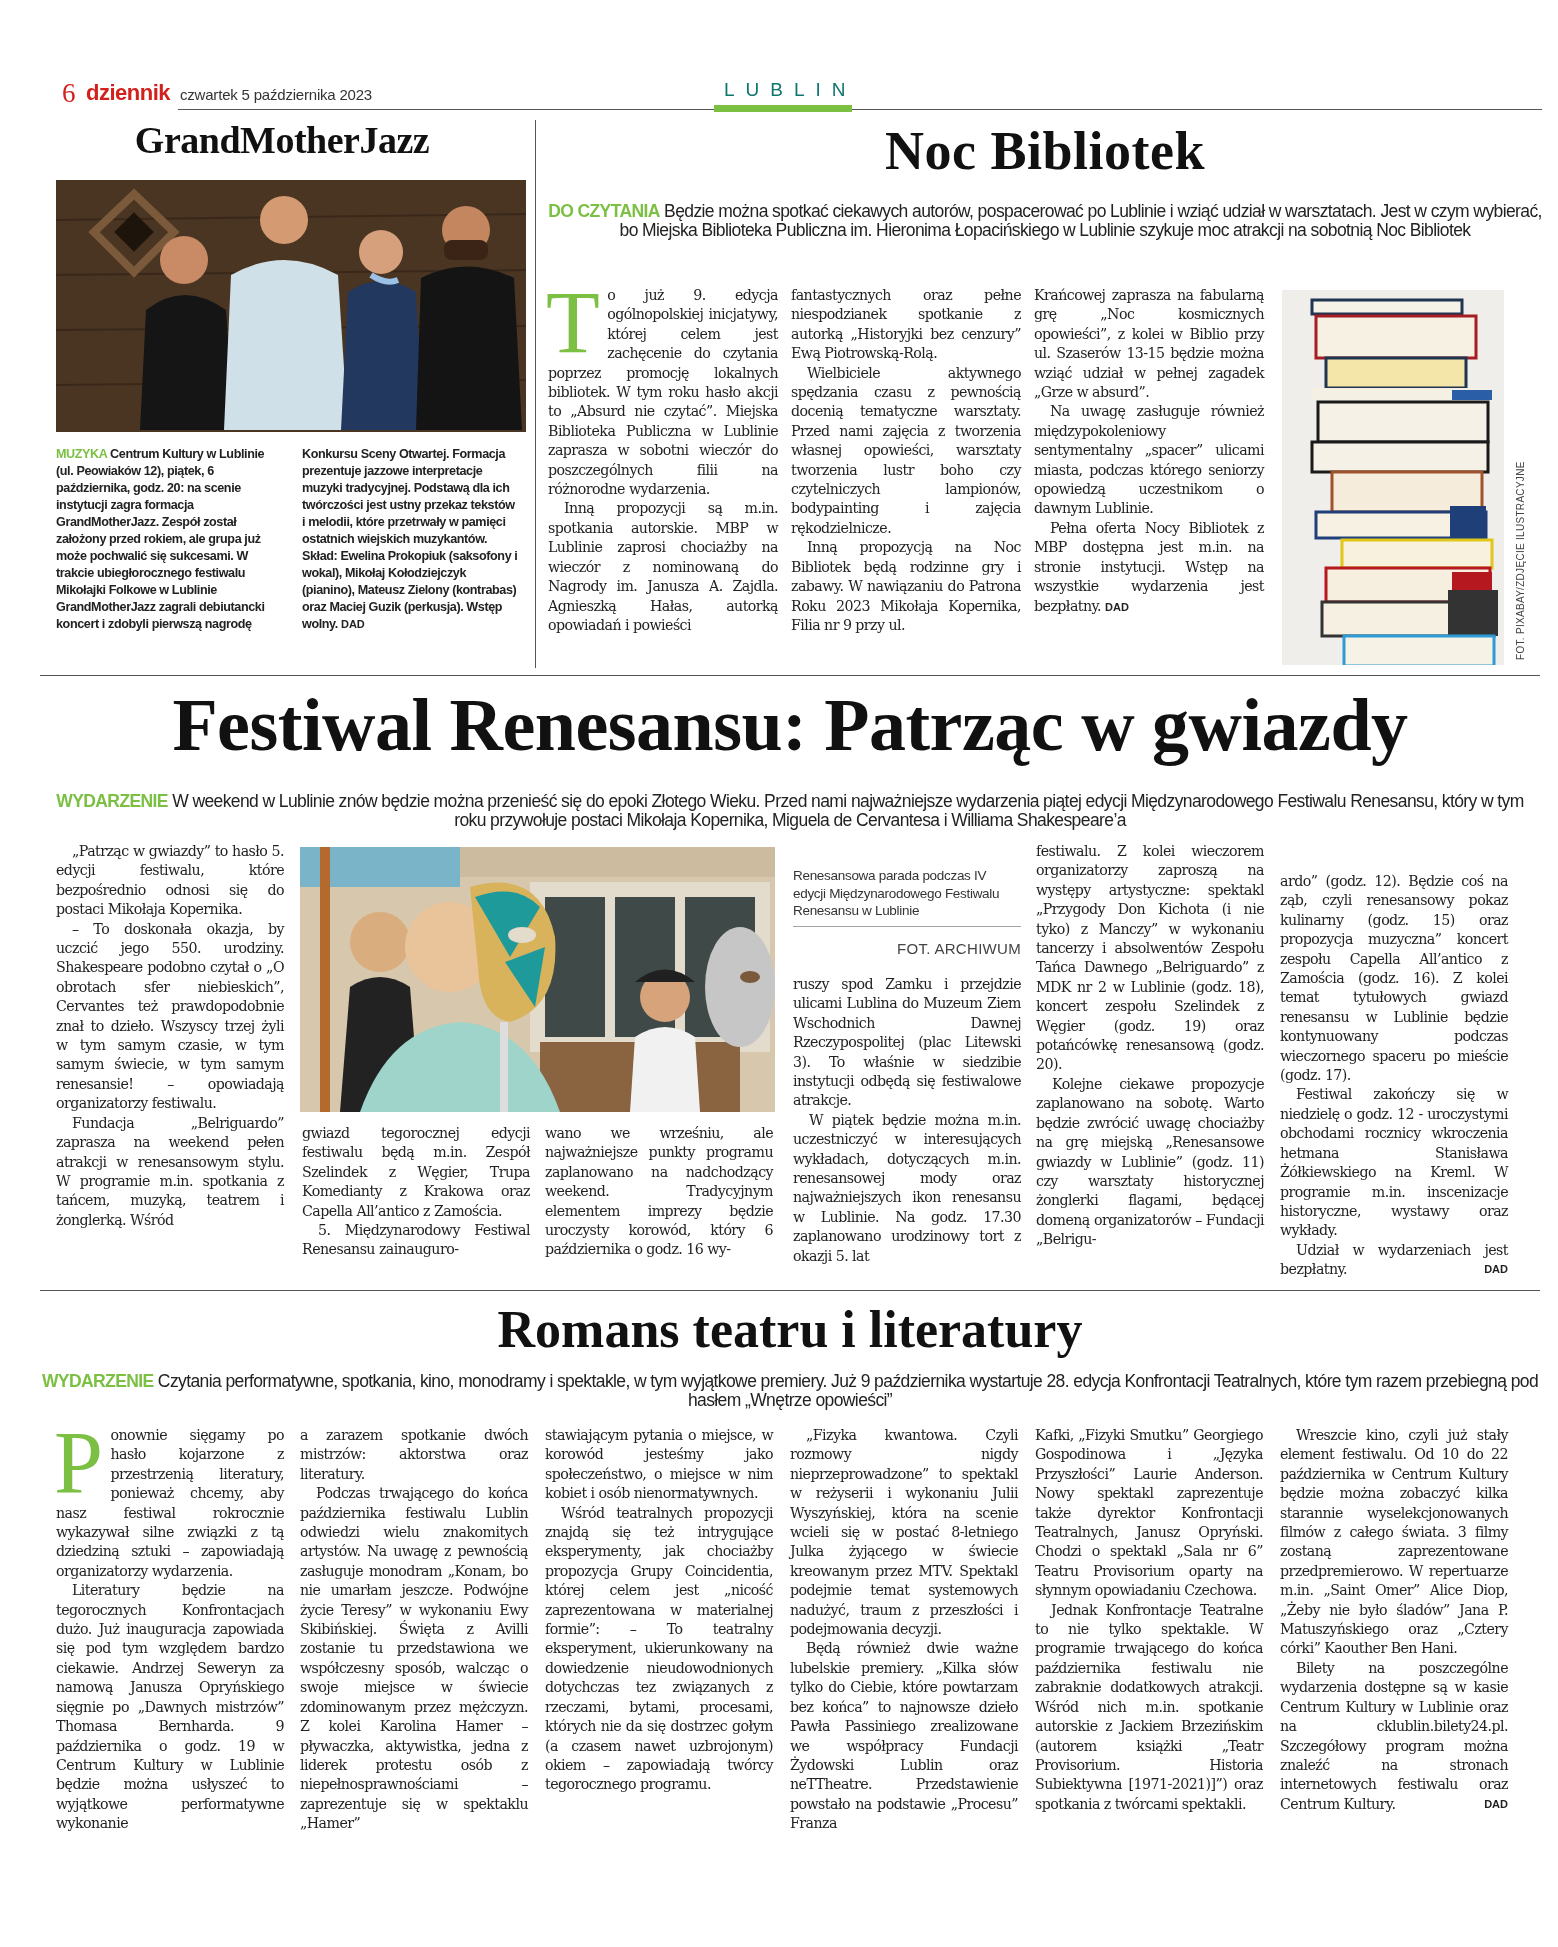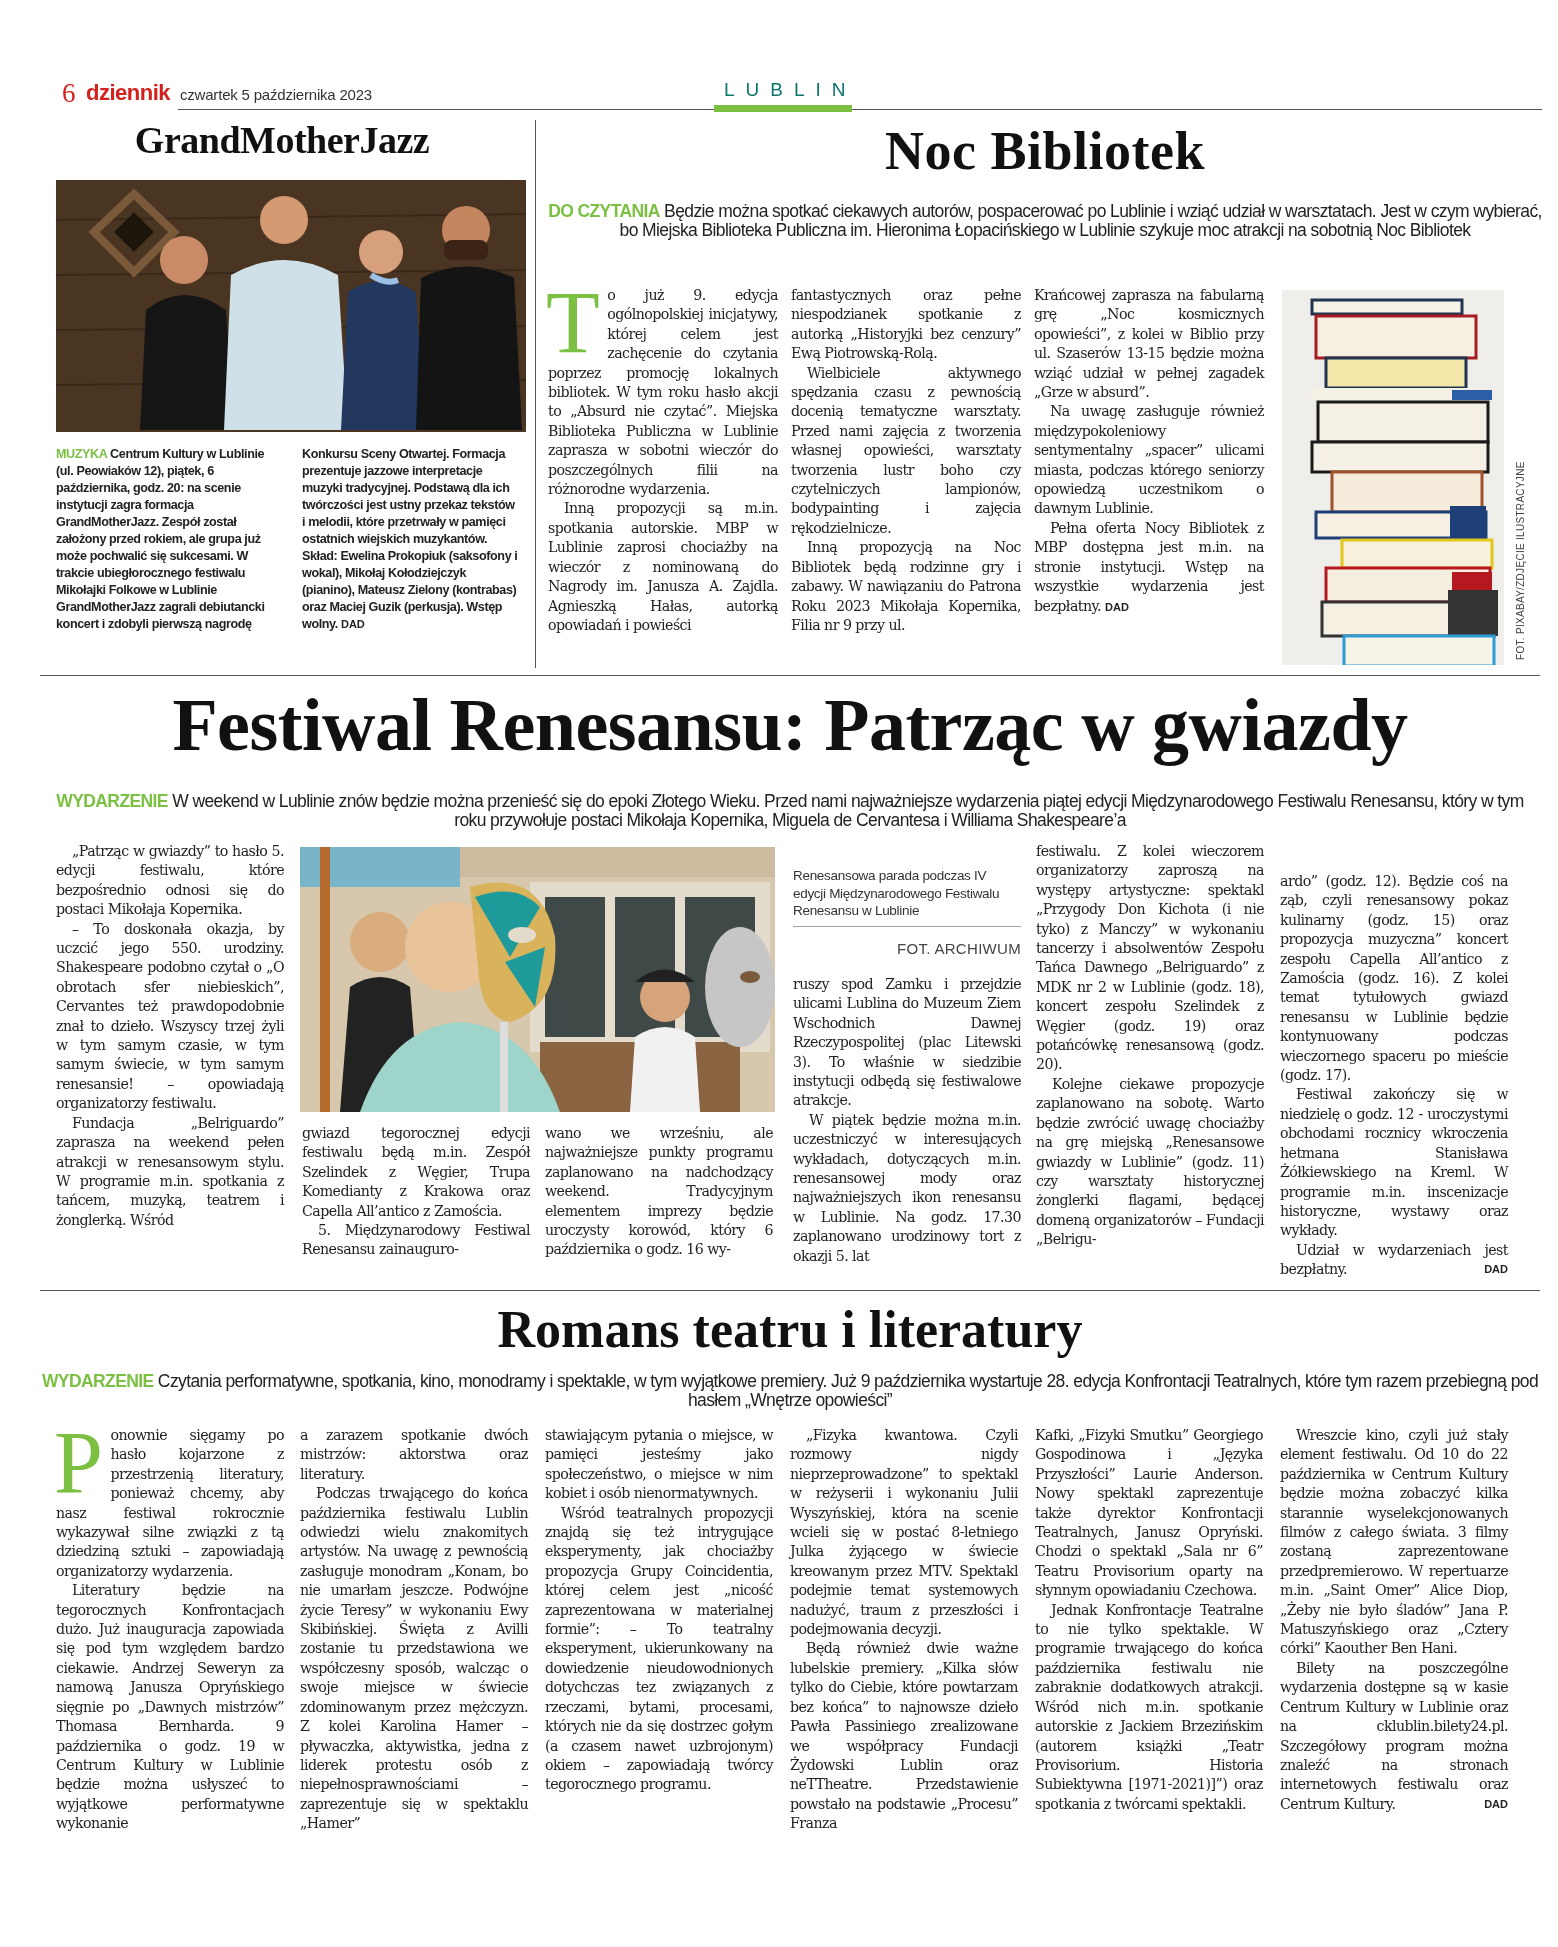--- a/index.html
+++ b/index.html
@@ -230,21 +230,21 @@
 
   <div class="rt-col serif-body" style="left:56px;">
     <p class="noindent"><span class="dropcap">P</span><span>onownie sięgamy po hasło kojarzone z przestrzenią literatury, ponieważ chcemy, aby nasz festiwal rokrocznie wykazywał silne związki z tą dziedziną sztuki – zapowiadają organizatorzy wydarzenia.</span></p>
     <p>Literatury będzie na tegorocznych Konfrontacjach dużo. Już inauguracja zapowiada się pod tym względem bardzo ciekawie. Andrzej Seweryn za namową Janusza Opryńskiego sięgnie po „Dawnych mistrzów” Thomasa Bernharda. 9 października o godz. 19 w Centrum Kultury w Lublinie będzie można usłyszeć to wyjątkowe performatywne wykonanie</p>
   </div>
   <div class="rt-col serif-body" style="left:300px;">
     <p class="noindent">a zarazem spotkanie dwóch mistrzów: aktorstwa oraz literatury.</p>
     <p>Podczas trwającego do końca października festiwalu Lublin odwiedzi wielu znakomitych artystów. Na uwagę z pewnością zasługuje monodram „Konam, bo nie umarłam jeszcze. Podwójne życie Teresy” w wykonaniu Ewy Skibińskiej. Święta z Avilli zostanie tu przedstawiona we współczesny sposób, walcząc o swoje miejsce w świecie zdominowanym przez mężczyzn. Z kolei Karolina Hamer – pływaczka, aktywistka, jedna z liderek protestu osób z niepełnosprawnościami – zaprezentuje się w spektaklu „Hamer”</p>
   </div>
   <div class="rt-col serif-body" style="left:545px;">
-    <p class="noindent">stawiającym pytania o miejsce, w pamięci jesteśmy jako społeczeństwo, o miejsce w nim kobiet i osób nienormatywnych.</p>
+    <p class="noindent">stawiającym pytania o miejsce, w korowód jesteśmy jako społeczeństwo, o miejsce w nim kobiet i osób nienormatywnych.</p>
     <p>Wśród teatralnych propozycji znajdą się też intrygujące eksperymenty, jak chociażby propozycja Grupy Coincidentia, której celem jest „nicość zaprezentowana w materialnej formie”: – To teatralny eksperyment, ukierunkowany na dowiedzenie nieudowodnionych dotychczas tez związanych z rzeczami, bytami, procesami, których nie da się dostrzec gołym (a czasem nawet uzbrojonym) okiem – zapowiadają twórcy tegorocznego programu.</p>
   </div>
   <div class="rt-col serif-body" style="left:790px;">
     <p>„Fizyka kwantowa. Czyli rozmowy nigdy nieprzeprowadzone” to spektakl w reżyserii i wykonaniu Julii Wyszyńskiej, która na scenie wcieli się w postać 8-letniego Julka żyjącego w świecie kreowanym przez MTV. Spektakl podejmie temat systemowych nadużyć, traum z przeszłości i podejmowania decyzji.</p>
     <p>Będą również dwie ważne lubelskie premiery. „Kilka słów tylko do Ciebie, które powtarzam bez końca” to najnowsze dzieło Pawła Passiniego zrealizowane we współpracy Fundacji Żydowski Lublin oraz neTTheatre. Przedstawienie powstało na podstawie „Procesu” Franza</p>
   </div>
   <div class="rt-col serif-body" style="left:1035px;">
     <p class="noindent">Kafki, „Fizyki Smutku” Georgiego Gospodinowa i „Języka Przyszłości” Laurie Anderson. Nowy spektakl zaprezentuje także dyrektor Konfrontacji Teatralnych, Janusz Opryński. Chodzi o spektakl „Sala nr 6” Teatru Provisorium oparty na słynnym opowiadaniu Czechowa.</p>
     <p>Jednak Konfrontacje Teatralne to nie tylko spektakle. W programie trwającego do końca października festiwalu nie zabraknie dodatkowych atrakcji. Wśród nich m.in. spotkanie autorskie z Jackiem Brzezińskim (autorem książki „Teatr Provisorium. Historia Subiektywna [1971-2021)]”) oraz spotkania z twórcami spektakli.</p>
   </div>

